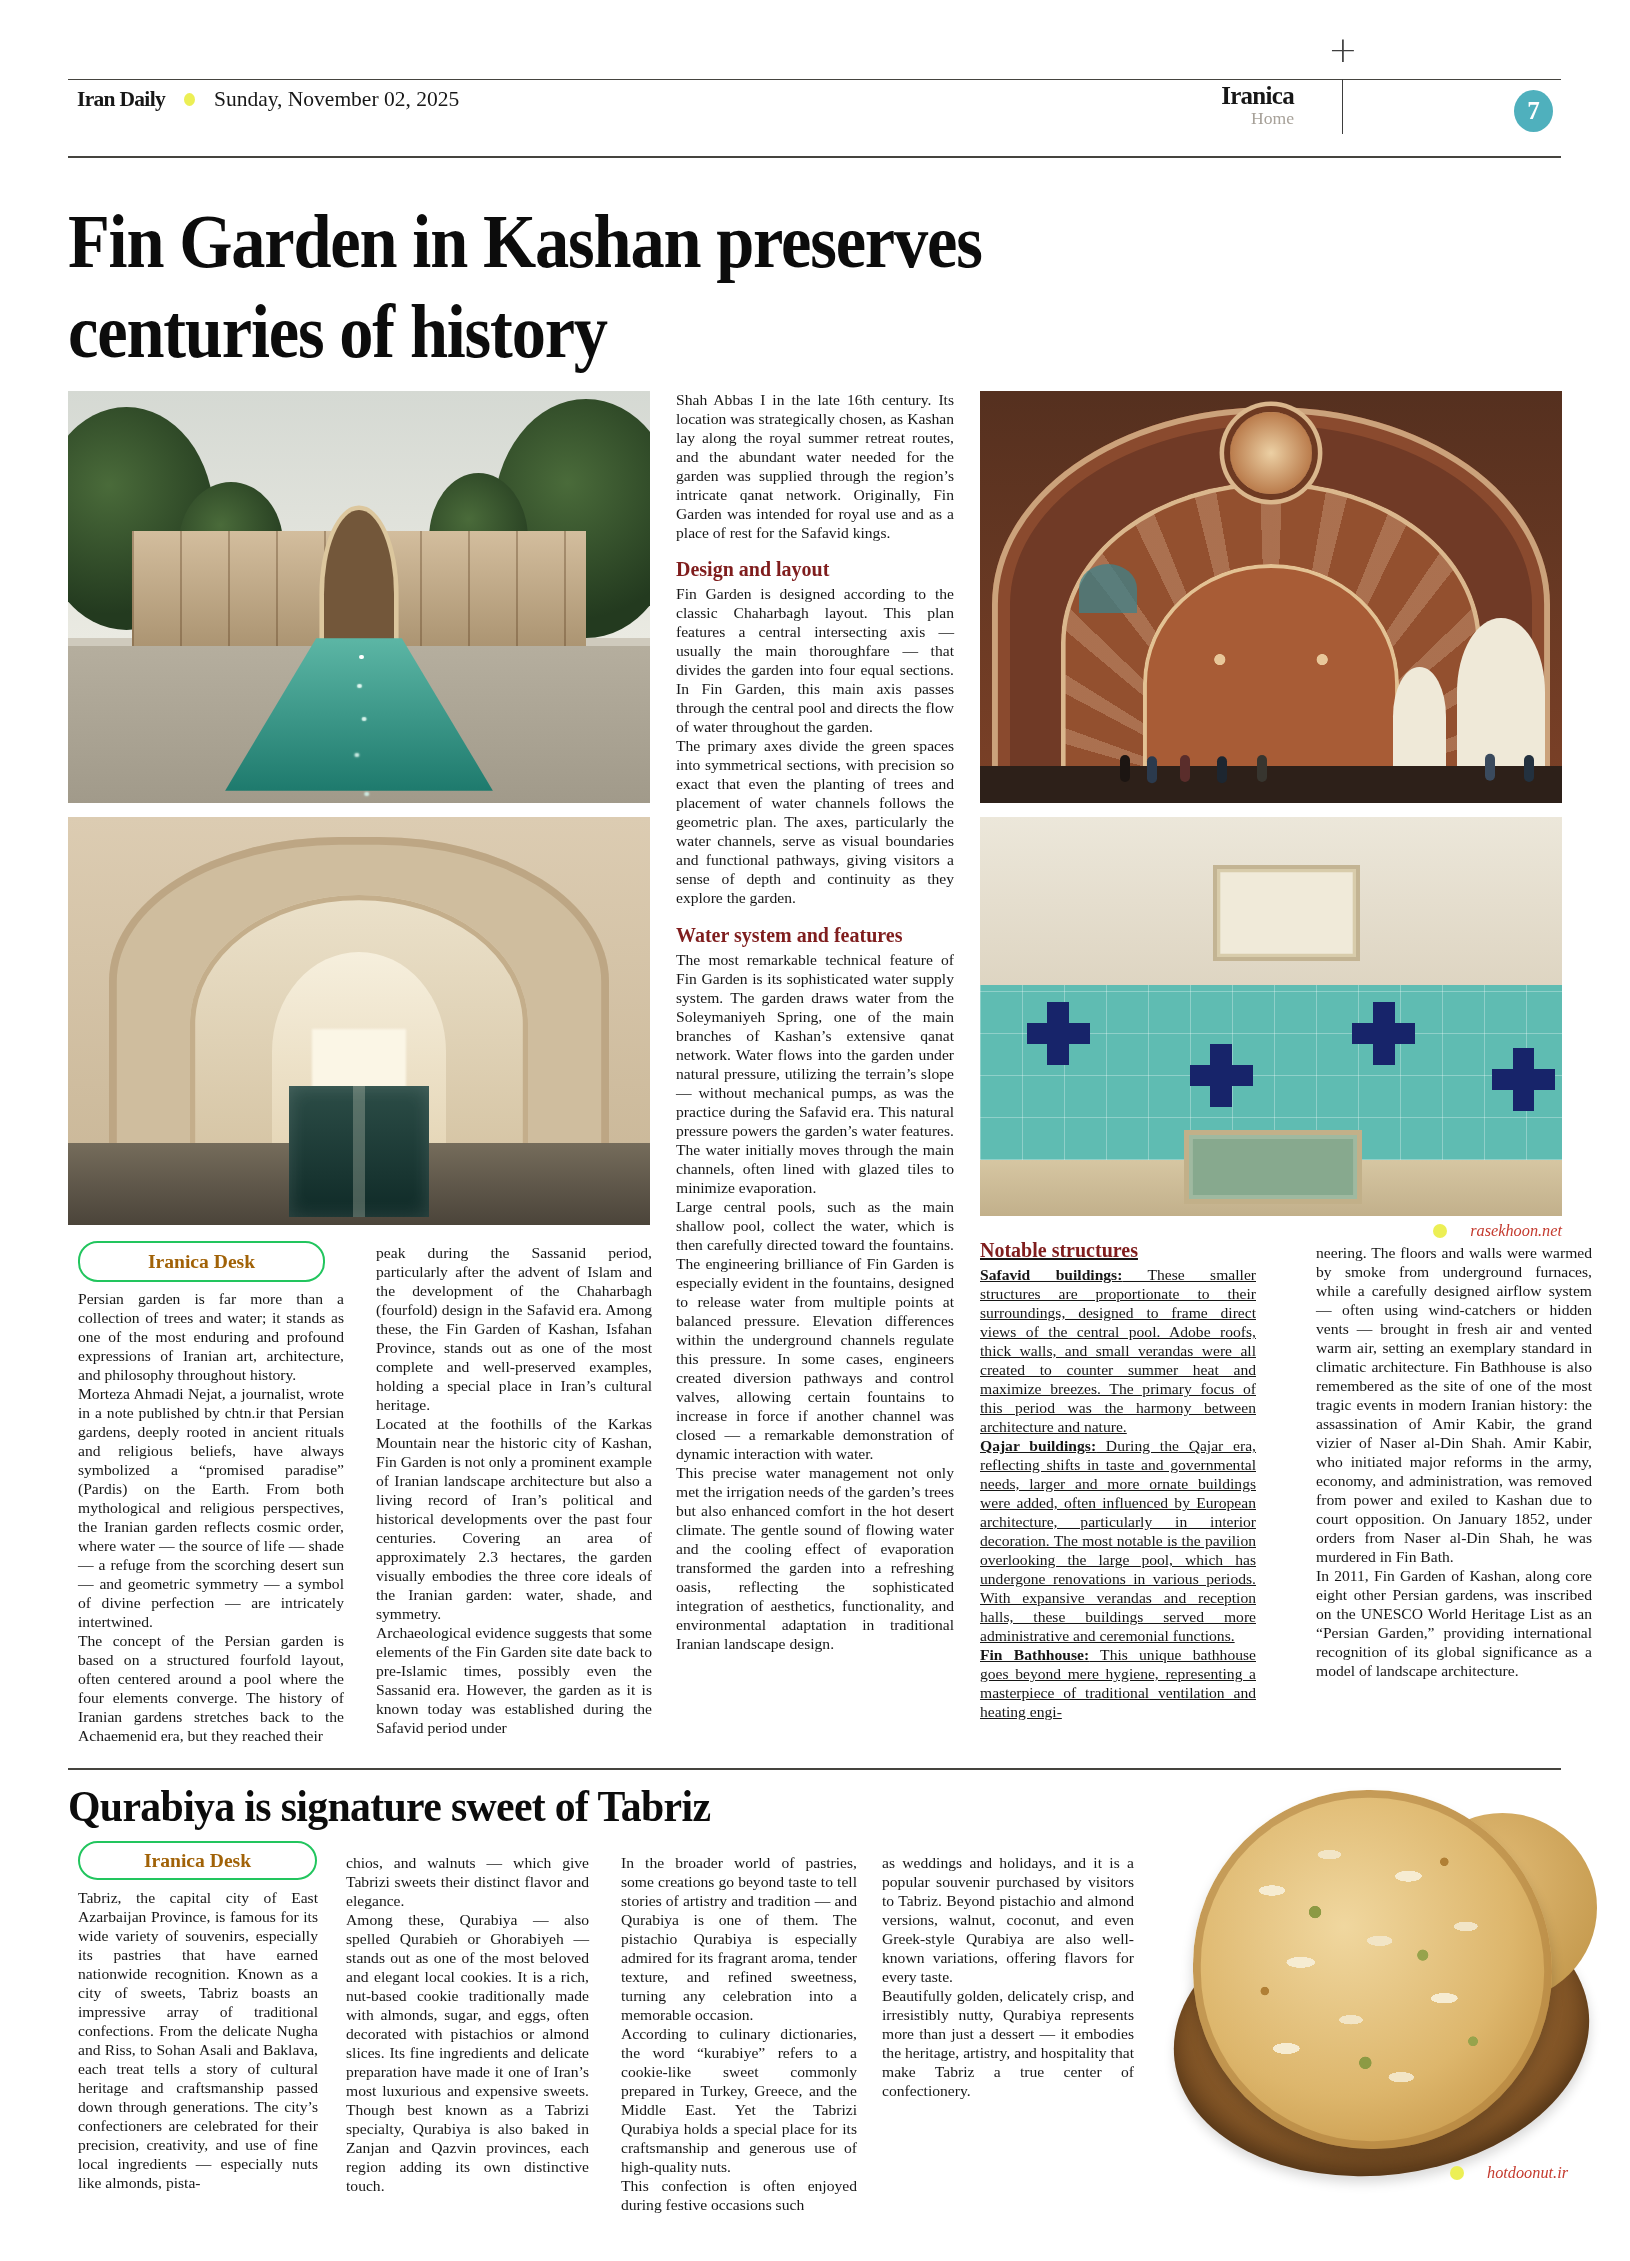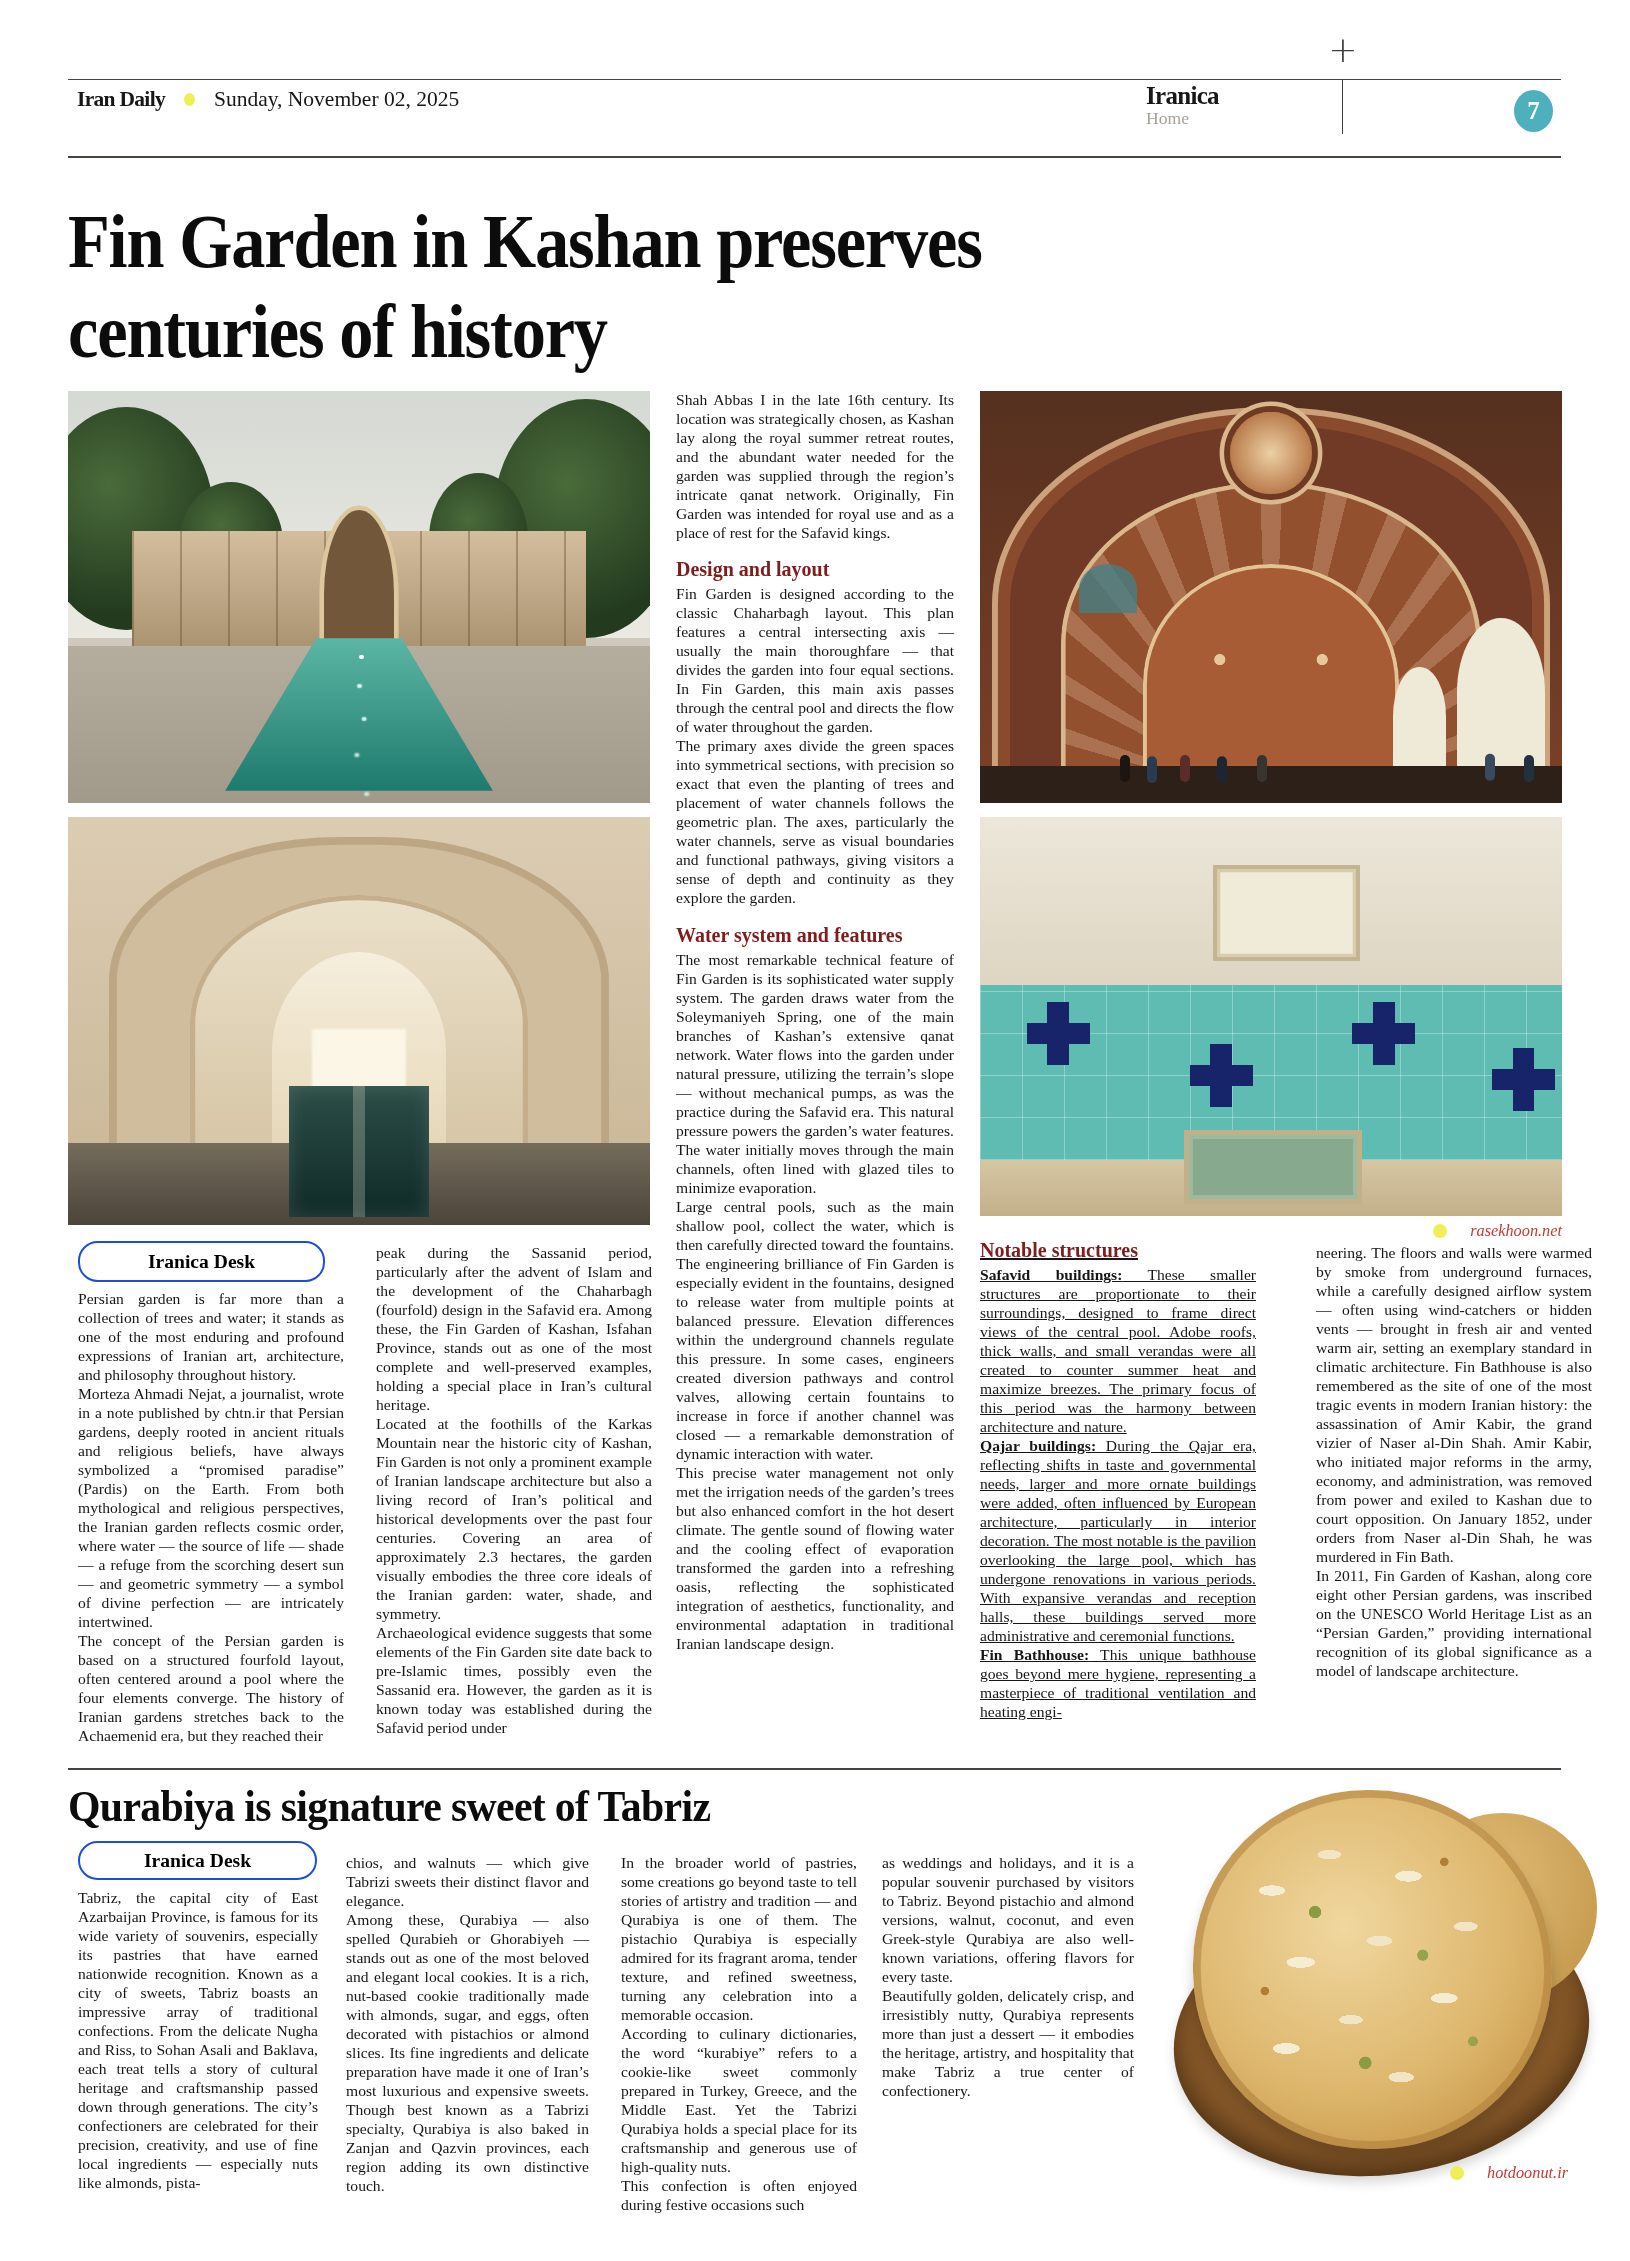--- a/index.html
+++ b/index.html
@@ -3,21 +3,21 @@
 <meta charset="utf-8">
 <style>
   html,body{margin:0;padding:0;background:#ffffff;}
   .page{position:relative;width:1630px;height:2261px;background:#ffffff;overflow:hidden;
         font-family:"Liberation Serif",serif;color:#171717;}
   .rule{position:absolute;background:#45443f;}
   
   .brand-row{position:absolute;left:77px;top:87px;display:flex;align-items:center;gap:19px;font-size:21.5px;}
   .brand{font-weight:bold;letter-spacing:-0.7px;}
   .dot{width:11px;height:13px;border-radius:50%;background:#ecef55;display:inline-block;}
-  .mast-right{position:absolute;left:1146px;top:82px;width:228px;}
+  .mast-right{position:absolute;left:1066px;top:82px;width:228px;text-align:right;}
   .mast-sec{font-size:25px;font-weight:bold;line-height:27px;letter-spacing:-0.7px;}
   .mast-home{font-size:17.6px;color:#a7a199;line-height:19.6px;}
   .plus{position:absolute;left:1317px;top:30px;width:52px;text-align:center;
         font-size:35px;font-weight:300;color:#3e3e3e;font-family:"DejaVu Sans",sans-serif;}
   .vrule{position:absolute;left:1342px;top:79px;width:1.3px;height:55px;background:#3d3d3d;}
   .pagenum{position:absolute;left:1514px;top:90px;width:39px;height:42px;border-radius:50%;
            background:#4fb0bd;color:#fff;font-size:25px;font-weight:bold;
            display:flex;align-items:center;justify-content:center;}
   
   .headline{position:absolute;left:68px;top:196px;font-weight:bold;color:#0c0c0c;
@@ -26,23 +26,23 @@
   .headline span{display:block;}
   .headline2{position:absolute;left:68px;top:1783px;font-weight:bold;color:#0c0c0c;
              font-size:44px;line-height:47px;letter-spacing:-0.7px;
              transform:scaleX(.95);transform-origin:left top;white-space:nowrap;}
   
   .col{position:absolute;font-size:15.6px;line-height:19px;text-align:justify;color:#161616;}
   .col p{margin:0;}
   .sec-h{color:#7f1d1d;font-weight:bold;font-size:20px;line-height:23.5px;margin:16.3px 0 2.6px 0;}
   .sec-h.first{margin-top:1.3px;}
   .lead{font-weight:bold;}
-  .desk-pill{position:absolute;border:2px solid #1d4ed8;border-radius:19.6px;
+  .desk-pill{position:absolute;border:2px solid #22c55e;border-radius:19.6px;
              display:flex;align-items:center;justify-content:center;
-             color:#000000;font-weight:bold;font-size:19.6px;background:#fff;}
+             color:#a16207;font-weight:bold;font-size:19.6px;background:#fff;}
   .credit{position:absolute;display:flex;align-items:center;justify-content:flex-end;gap:23px;
           font-style:italic;color:#c43a2e;font-size:16.3px;}
   .credit .dot{width:14.3px;height:14.3px;}
   
   .photo{position:absolute;overflow:hidden;background:#cfcabd;}
   
   .p1-sky{position:absolute;inset:0 0 40% 0;background:linear-gradient(#d5d9d3,#eaeae2);}
   .p1-tree{position:absolute;border-radius:50%;background:radial-gradient(circle at 40% 35%,#4a6b3a,#233a1f 72%);}
   .p1-facade{position:absolute;left:11%;right:11%;top:34%;height:28%;background:#c8ad85;
      background-image:repeating-linear-gradient(90deg,rgba(90,60,30,.35) 0 2px,transparent 2px 48px),

